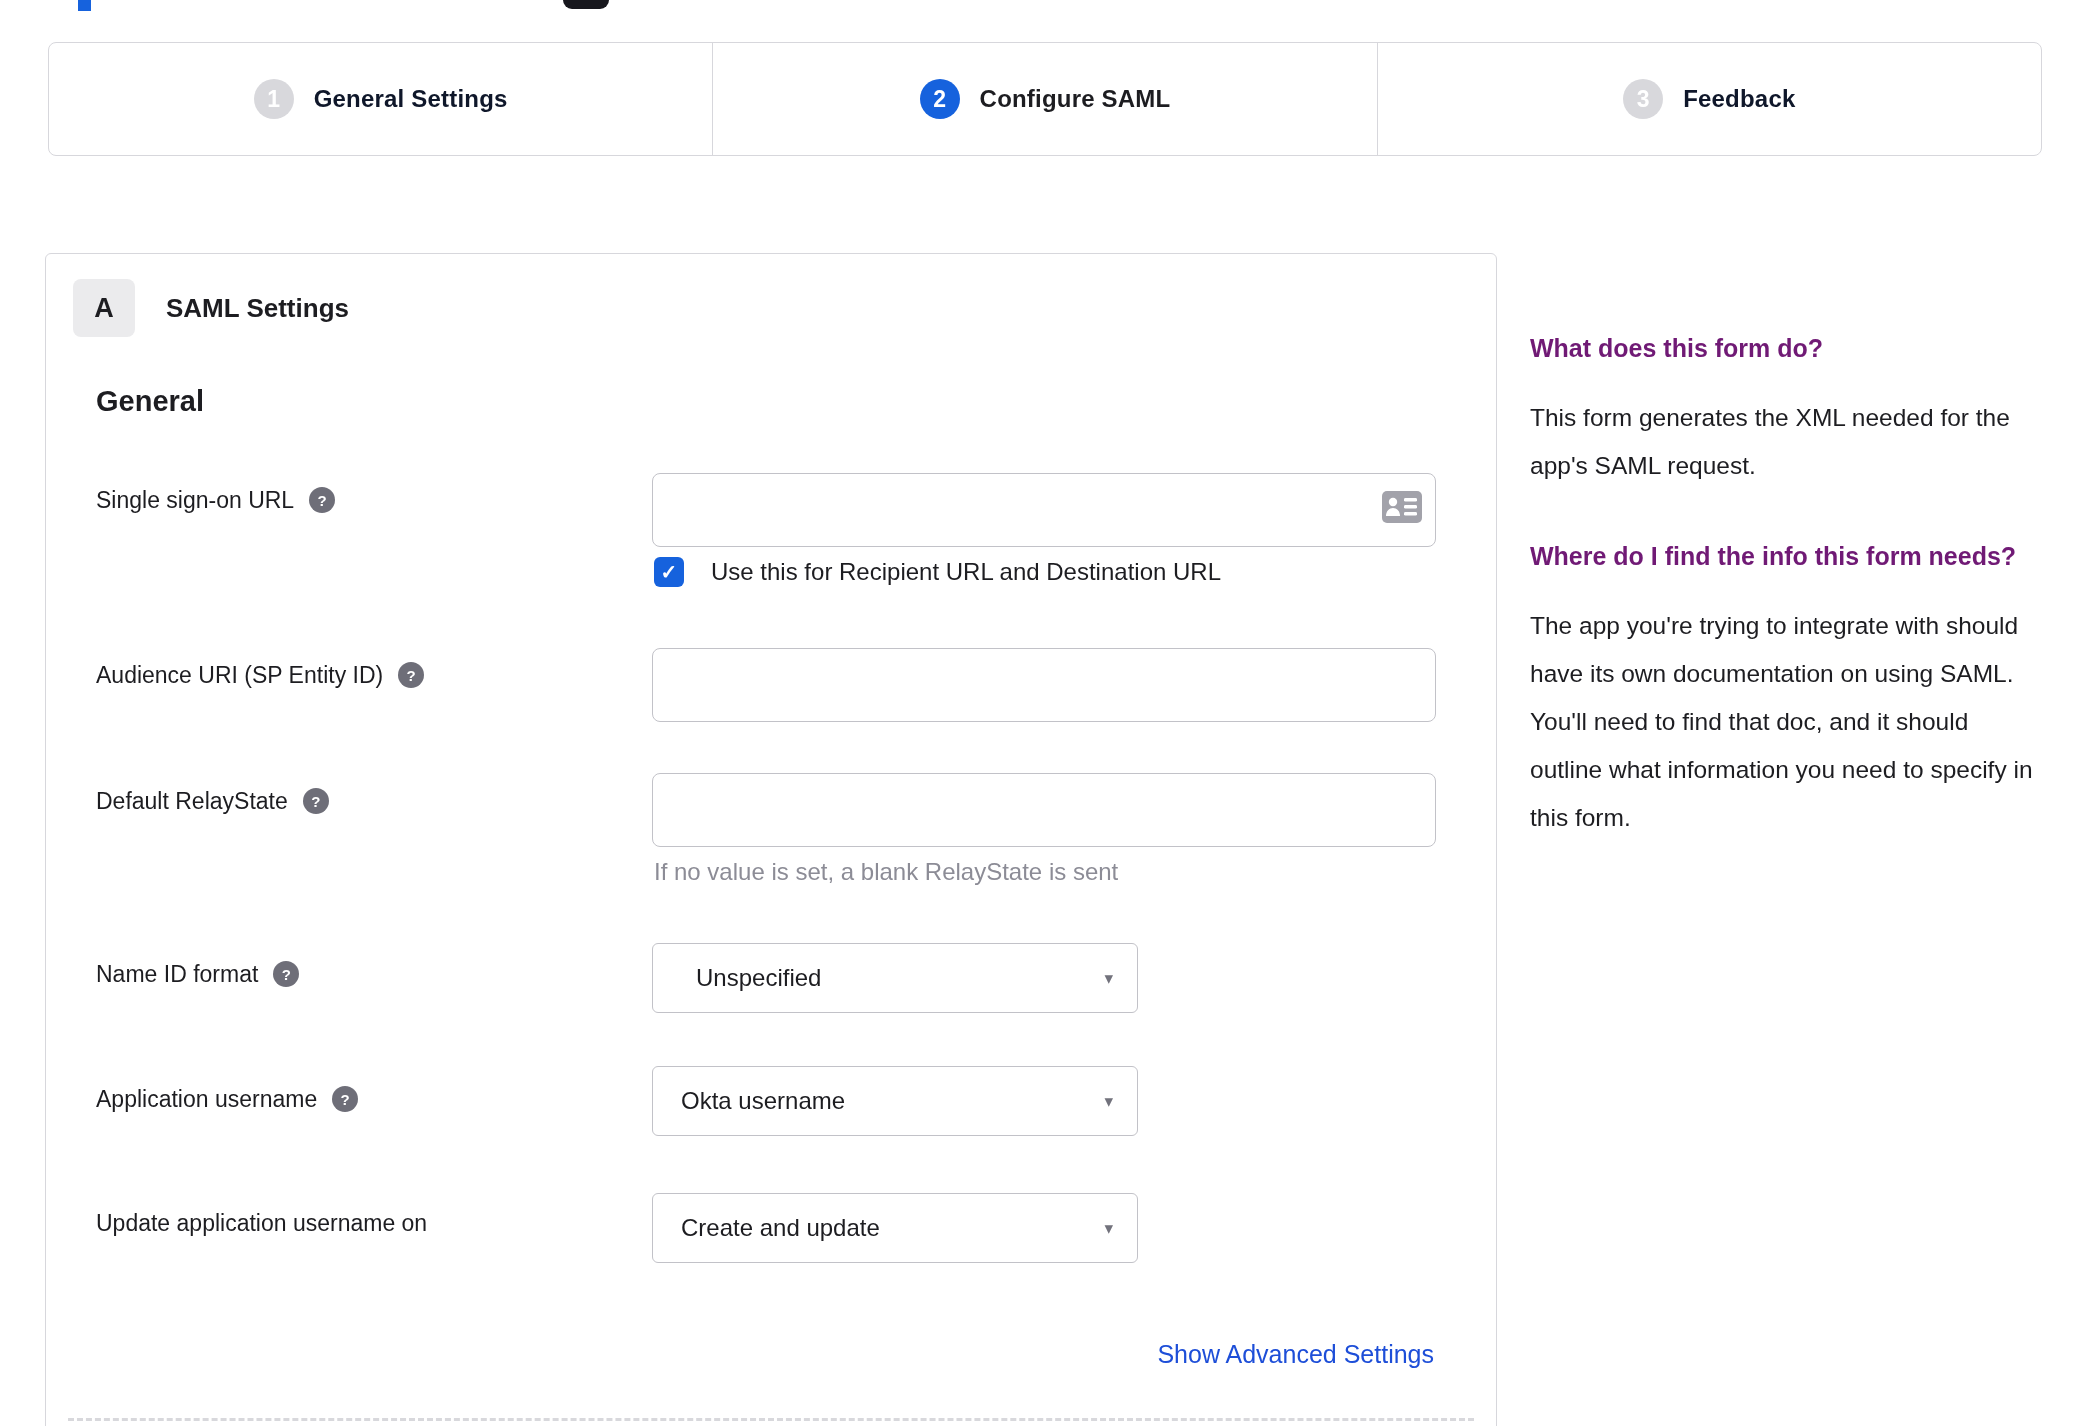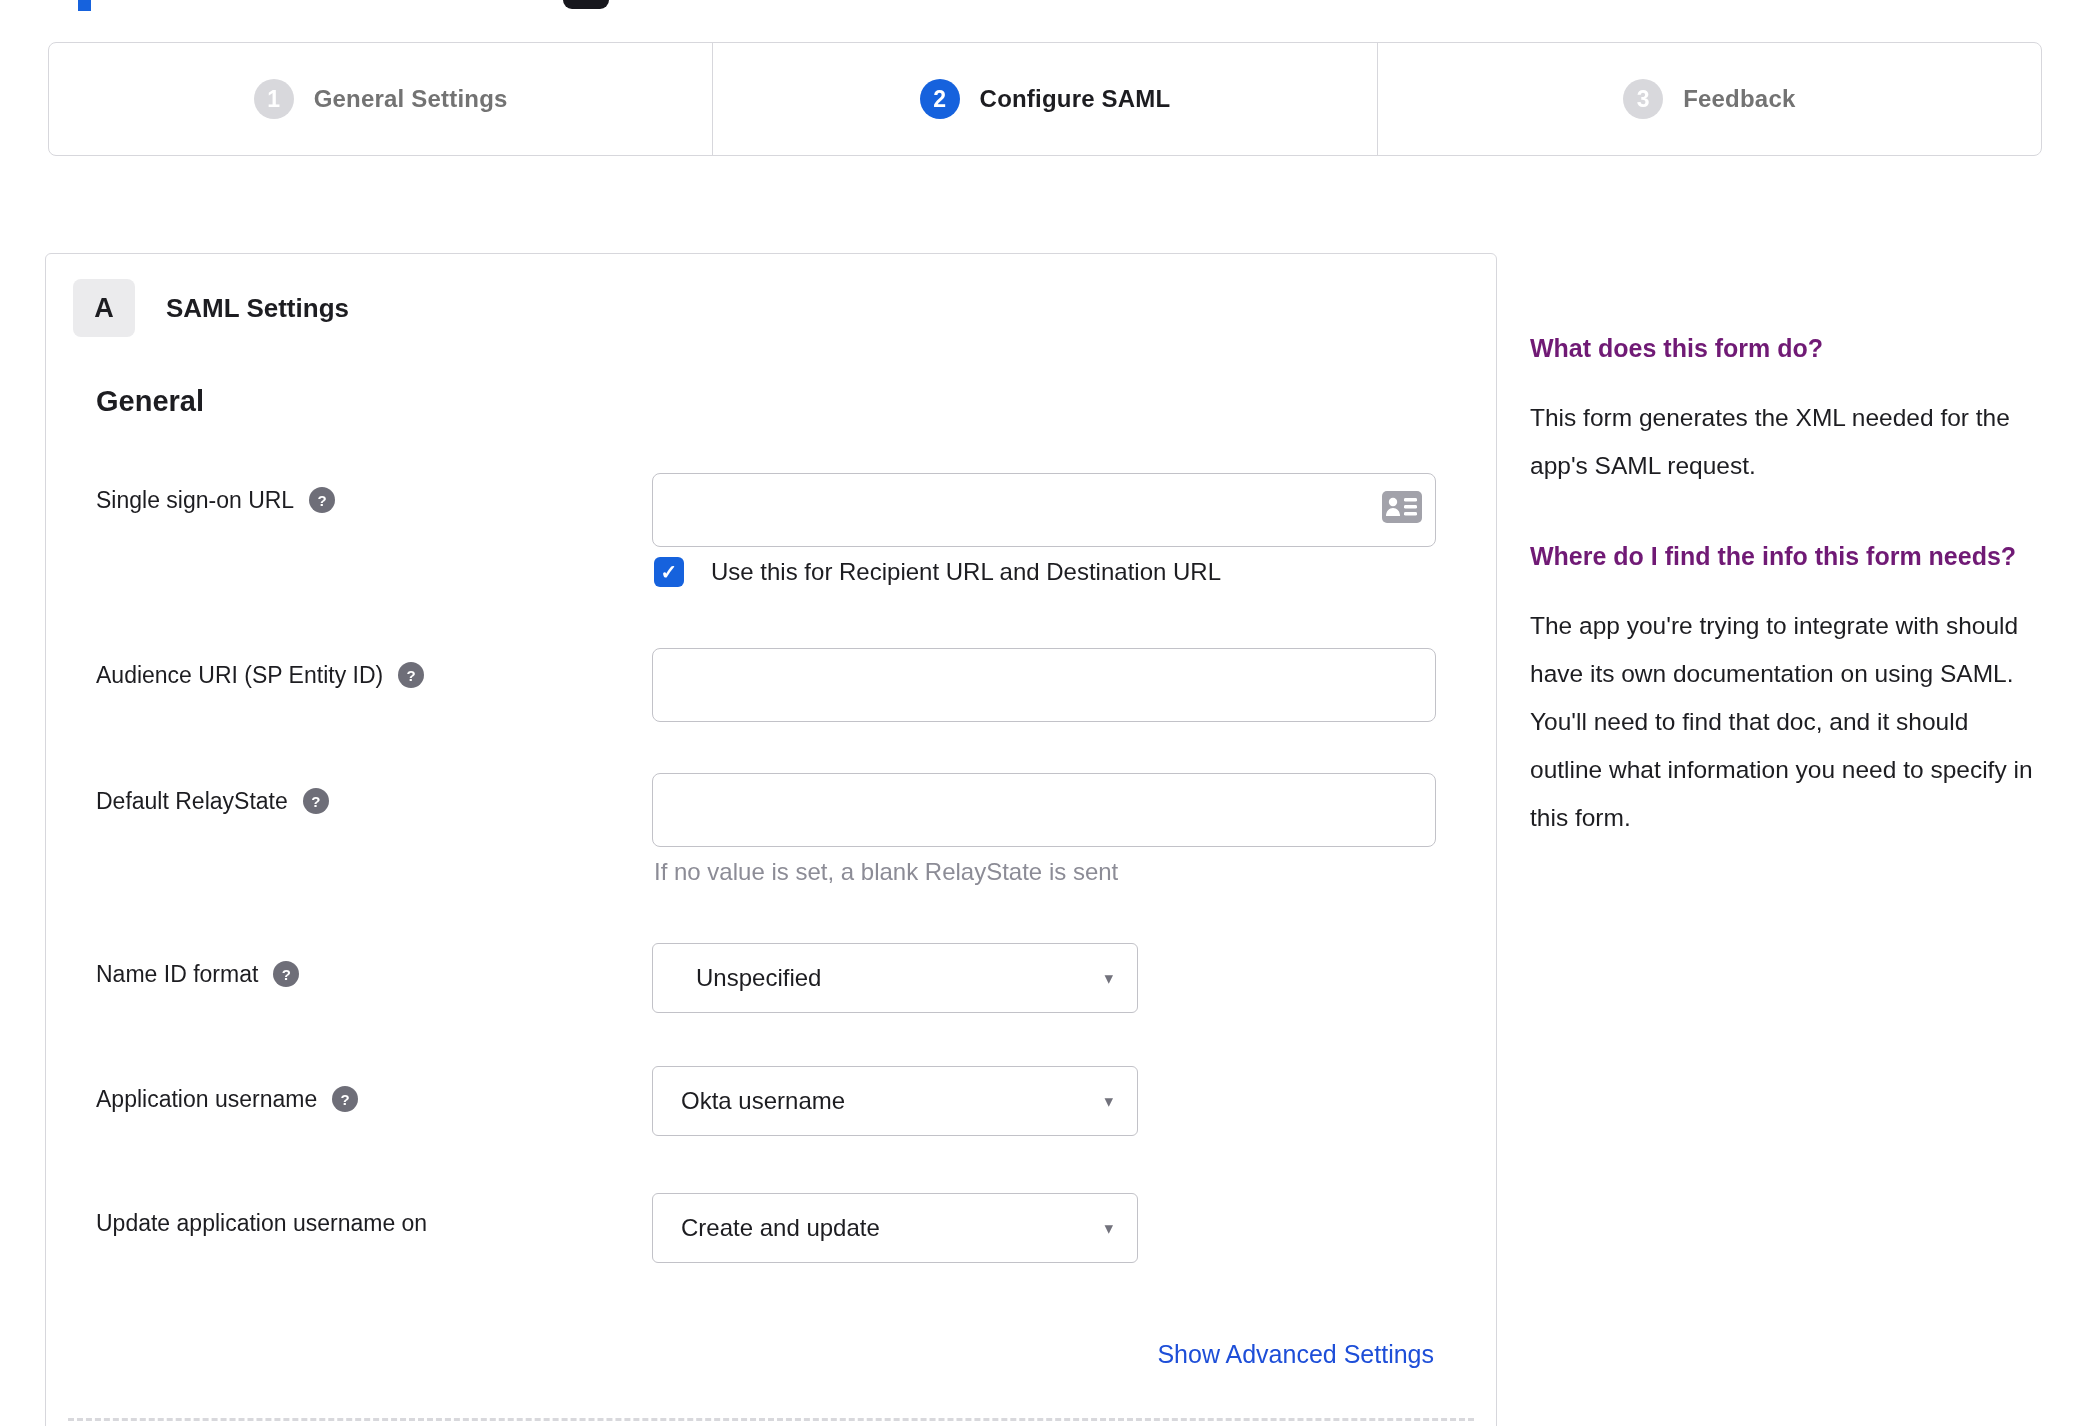--- a/index.html
+++ b/index.html
@@ -20,21 +20,21 @@
     display:flex; border:1px solid #d7d7dc; border-radius:8px; background:#fff;
   }
   .step { flex:1; display:flex; align-items:center; justify-content:center; gap:20px; cursor:pointer; }
   .step + .step { border-left:1px solid #d7d7dc; }
   .step-circle {
     width:40px; height:40px; border-radius:50%; background:#d8d8dc; color:#fff;
     display:flex; align-items:center; justify-content:center;
     font-size:23px; font-weight:700; flex:0 0 auto;
   }
   .step.active .step-circle { background:#1662dd; }
-  .step-label { font-size:24px; font-weight:700; color:#737373; letter-spacing:.2px; }
+  .step-label { font-size:24px; font-weight:700; color:#0f172a; letter-spacing:.2px; }
   .step.active .step-label { color:#1d1d21; }
 
   
   .panel {
     position:absolute; left:45px; top:253px; width:1452px; height:1200px;
     border:1px solid #d7d7dc; border-radius:6px; background:#fff;
   }
   .badge {
     position:absolute; left:27px; top:25px; width:62px; height:58px;
     background:#ebebed; border-radius:8px; display:flex; align-items:center;

